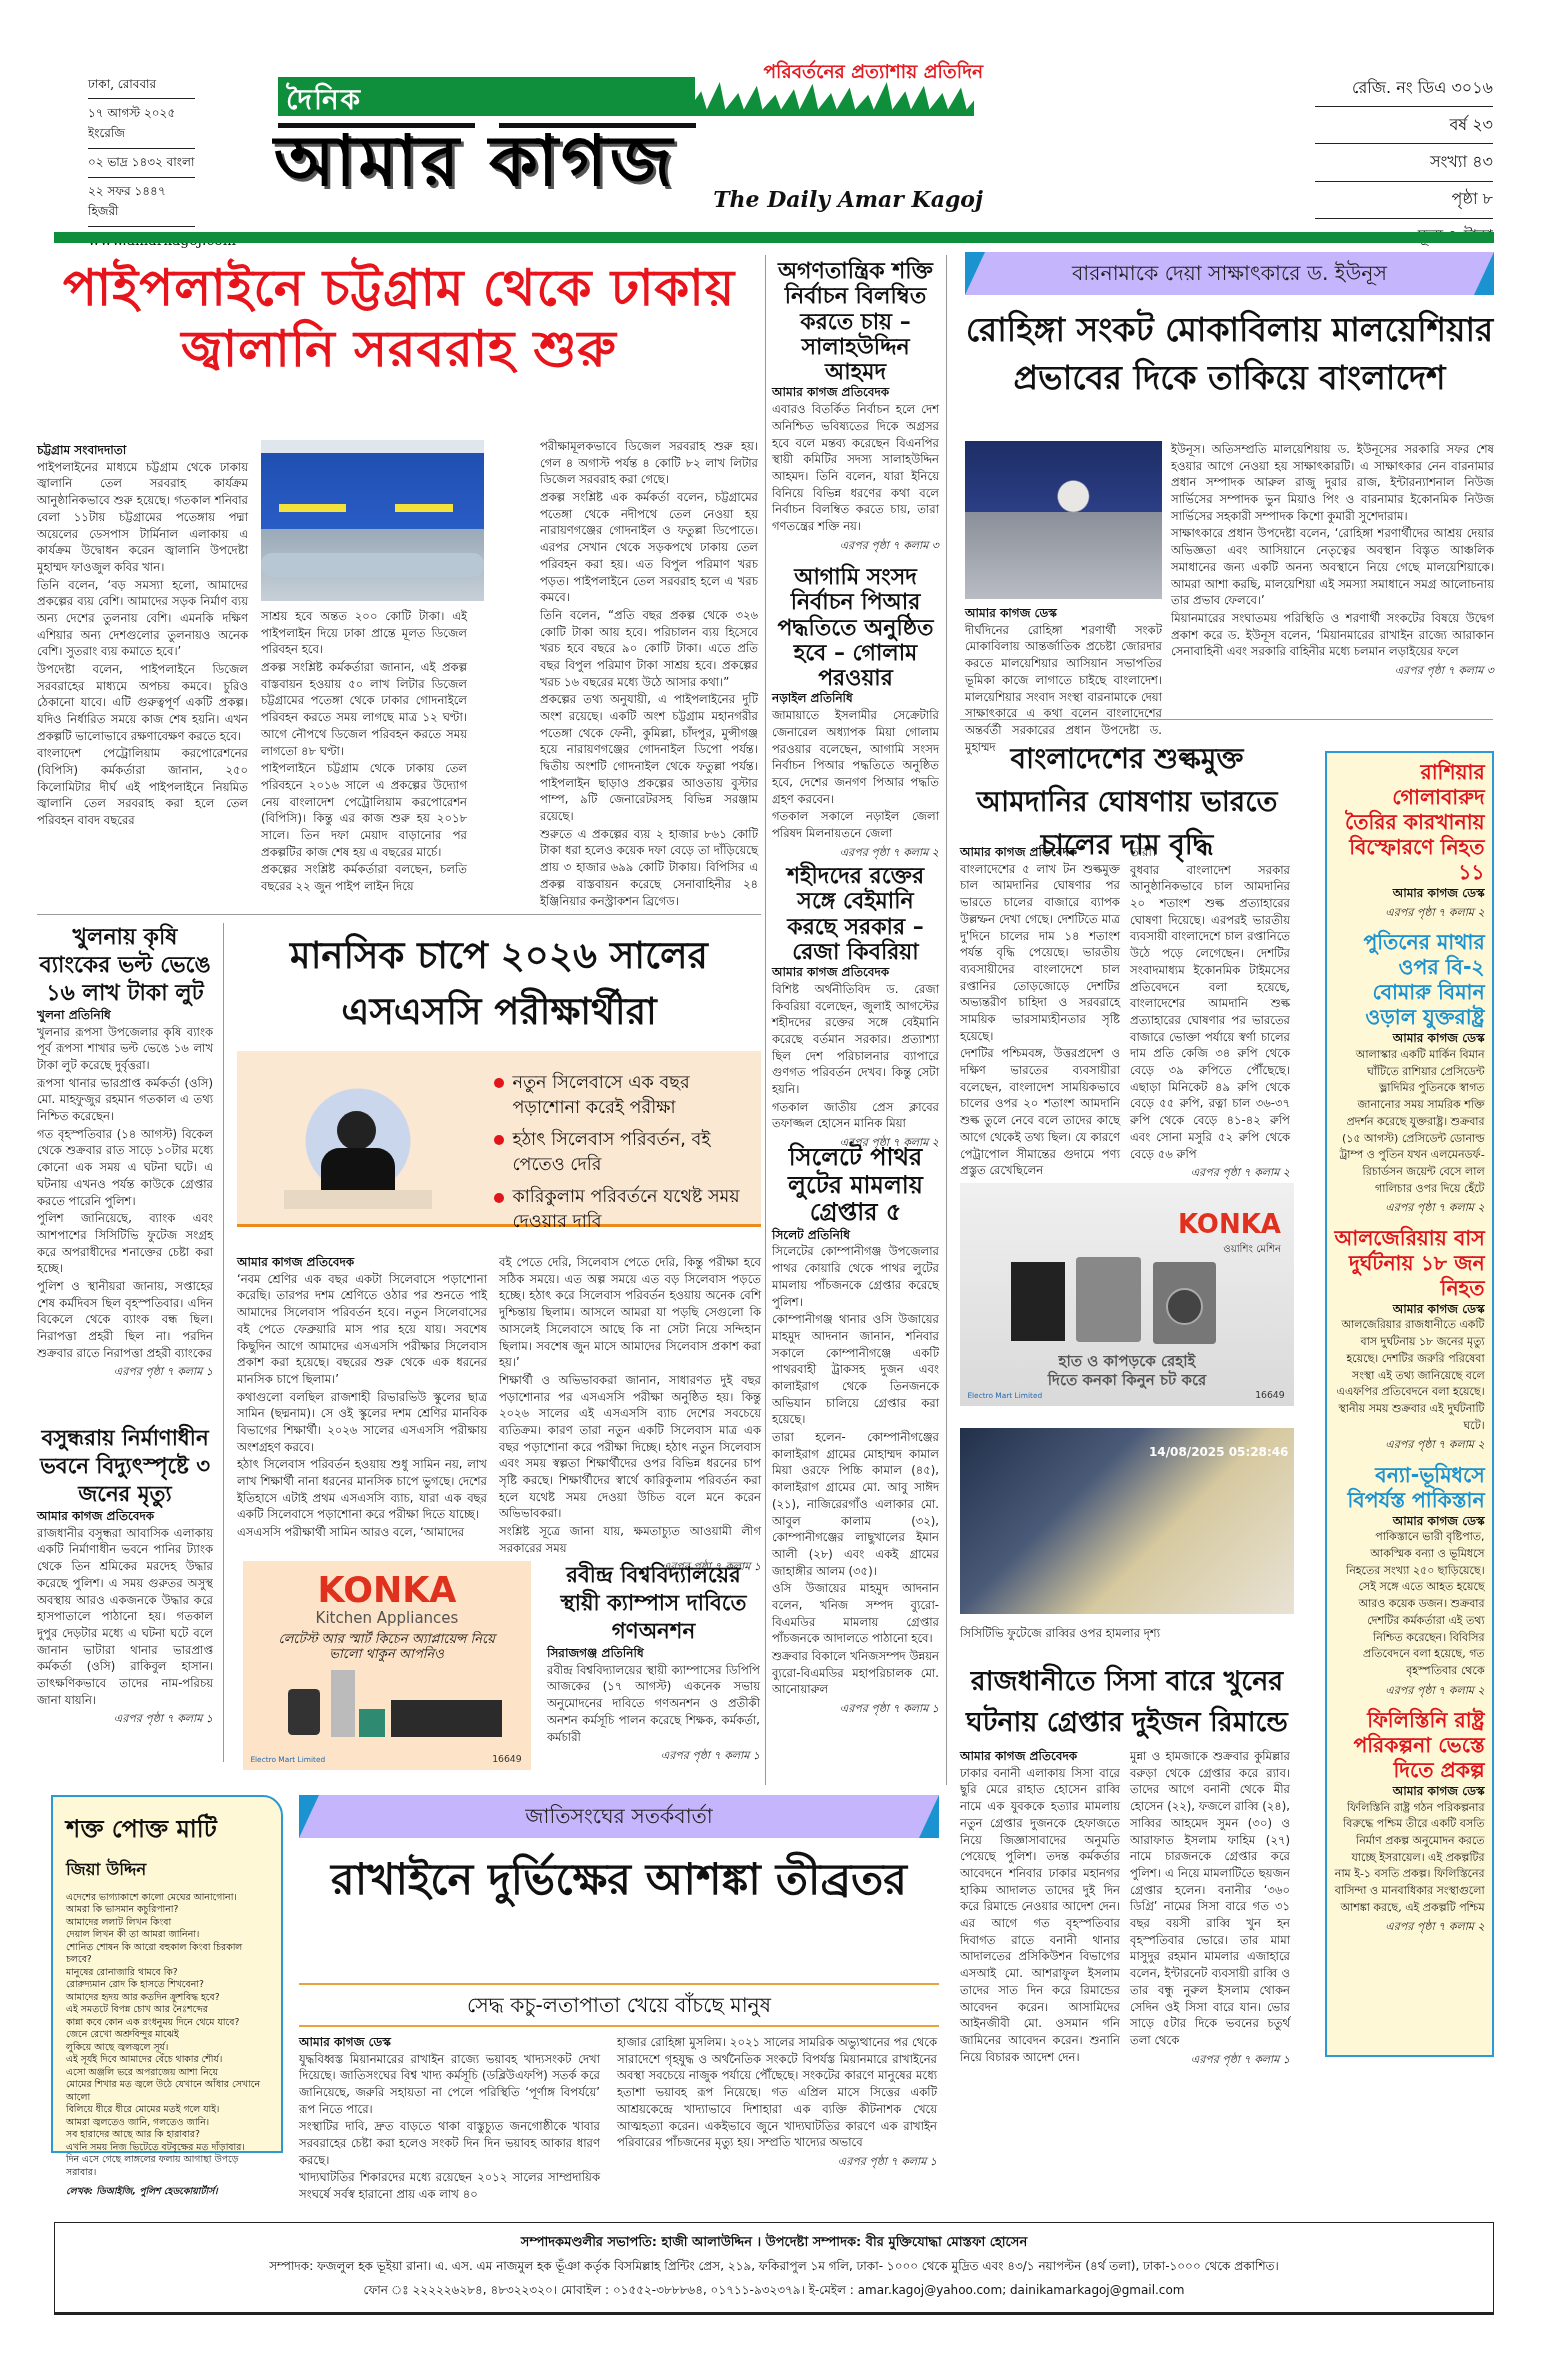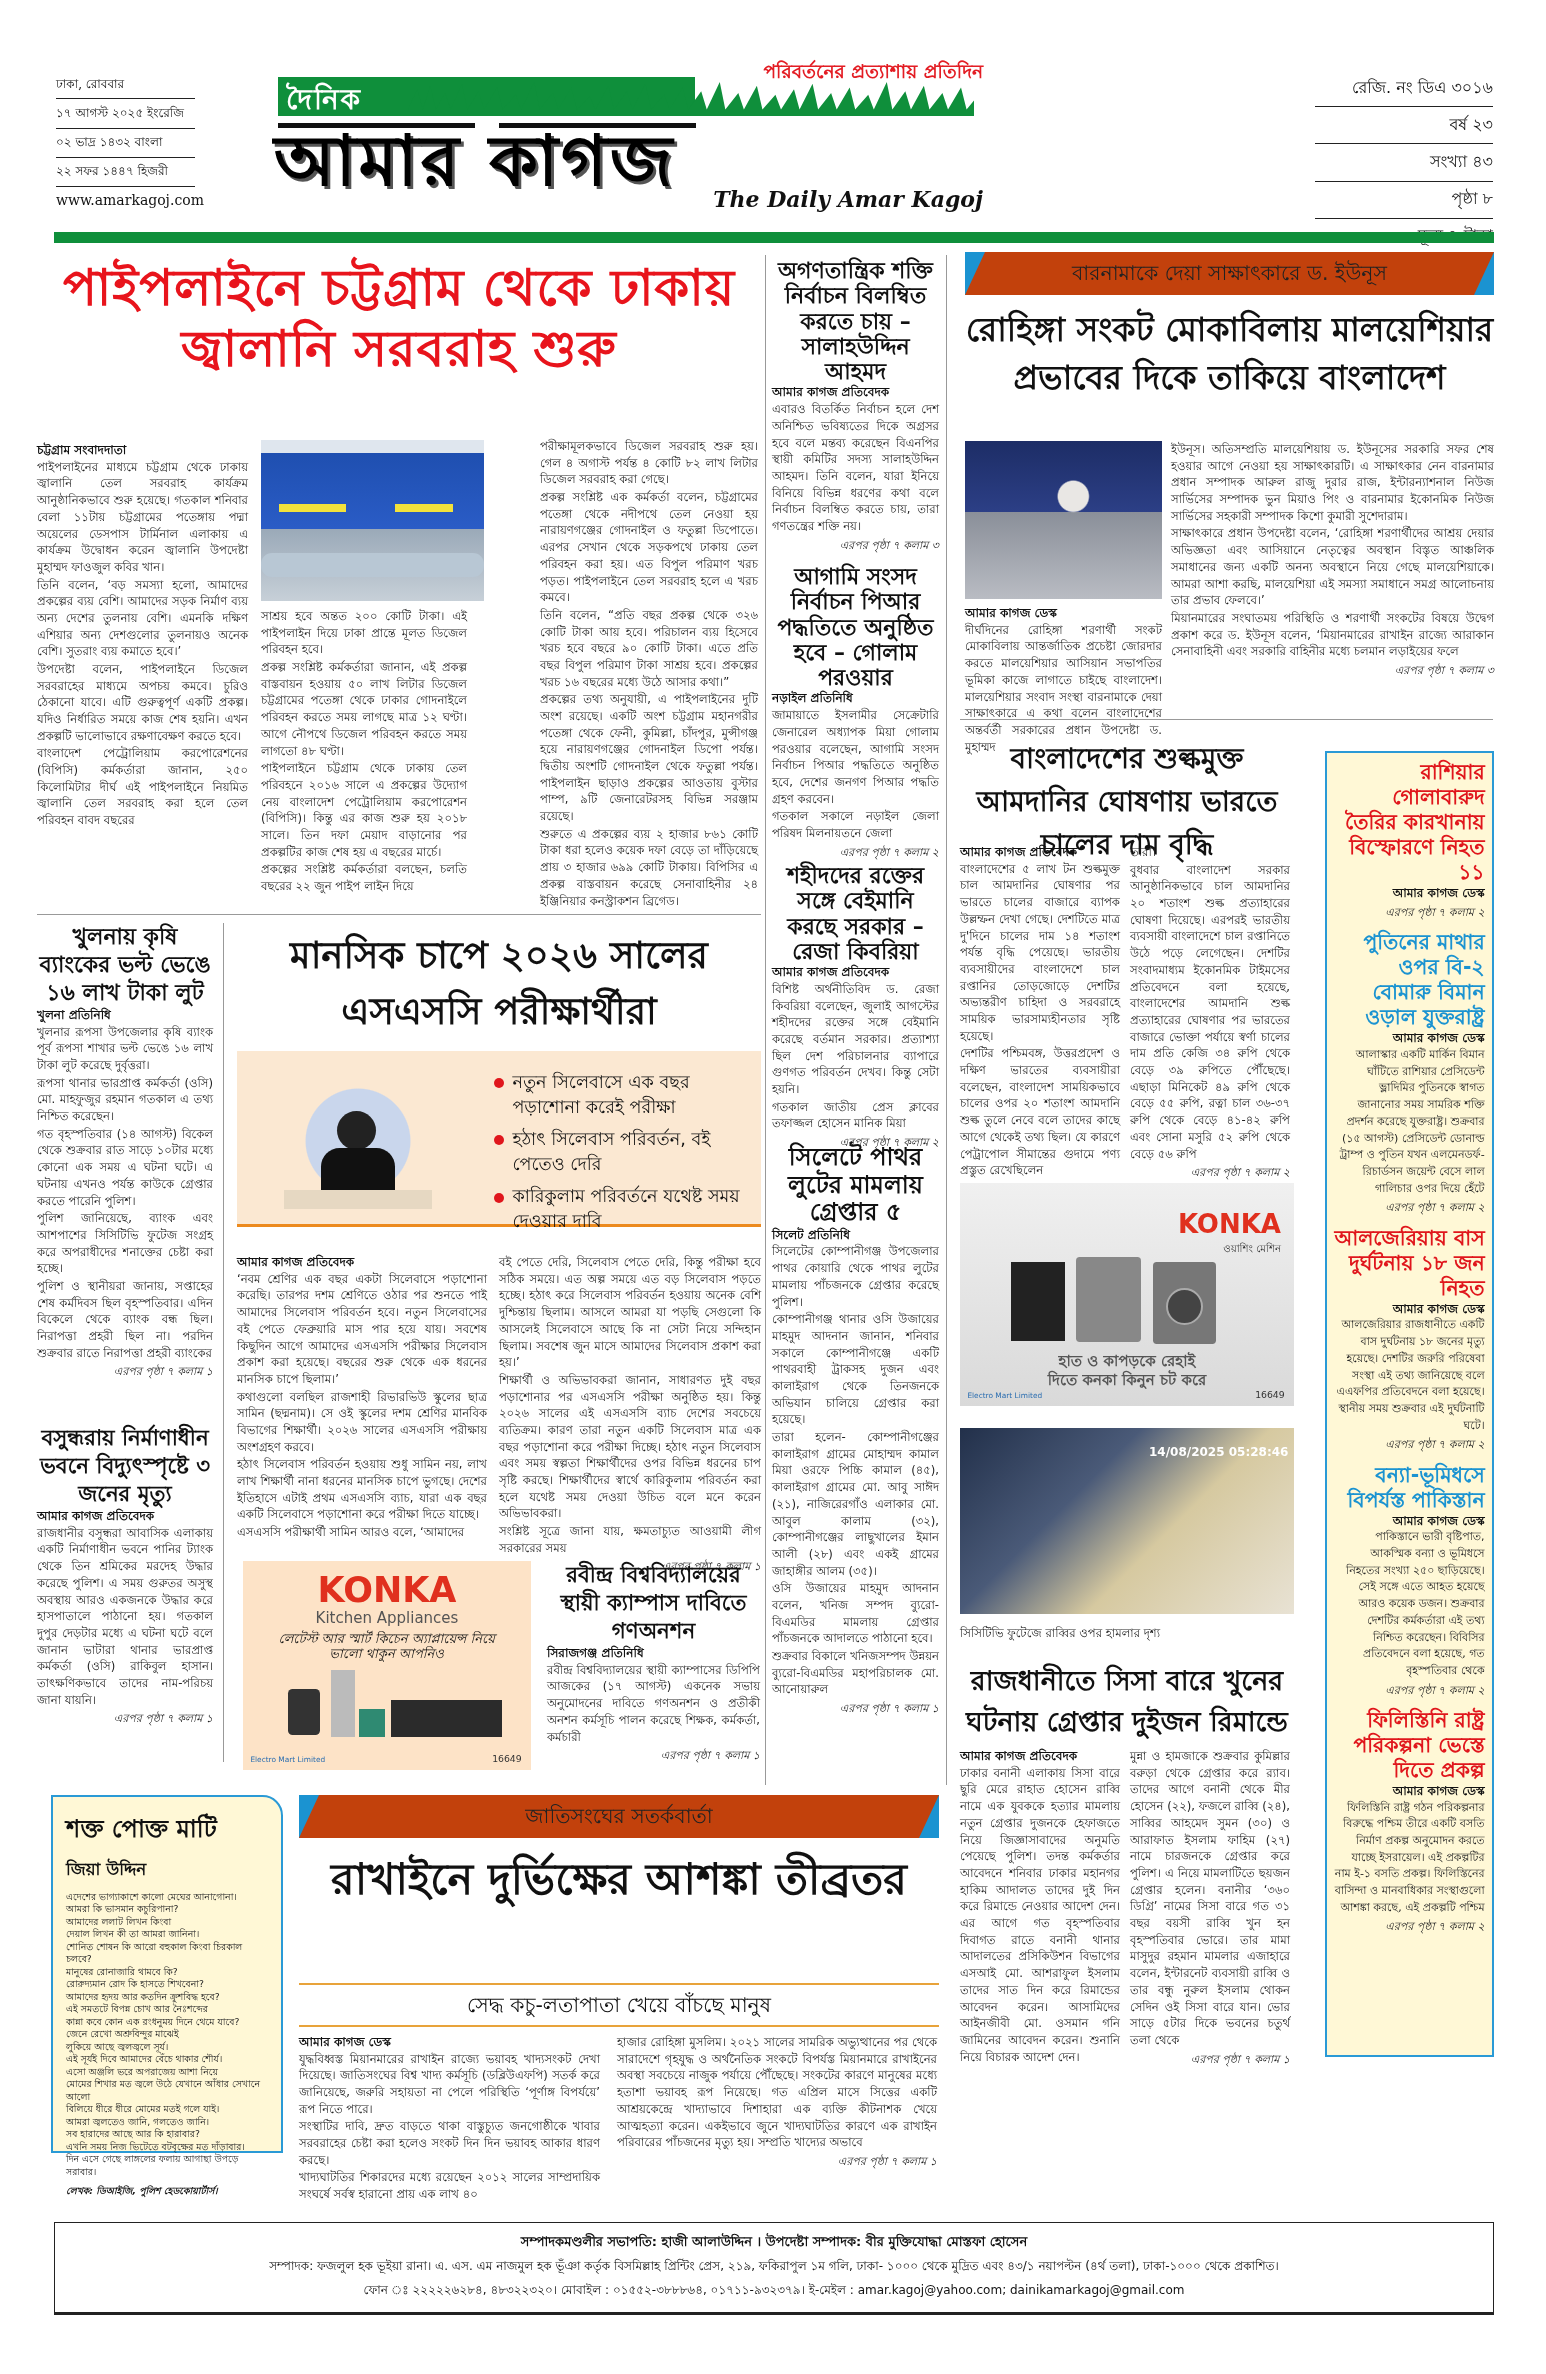--- a/index.html
+++ b/index.html
@@ -7,42 +7,42 @@
   body { font-family: "DejaVu Sans", sans-serif; color: #111; position: relative; }
   .abs { position: absolute; }
   .txt { font-size: 11.6px; line-height: 16.7px; text-align: justify; color: #222; }
   .byline { font-weight: bold; font-size: 12px; line-height: 16.7px; color: #111; }
   .cont { font-style: italic; font-size: 11px; text-align: right; color: #222; margin-top: 1.9px; }
   .hd { font-weight: bold; color: #111; text-align: center; line-height: 1.15; }
   .para { margin-bottom: 0.9px; }
 
   
   .mh-left { left: 56px; top: 70px; width: 139px; font-family: "DejaVu Serif", serif; font-size: 12px; }
-  .mh-left .row { padding: 4.6px 0 3.7px; border-bottom: 1.9px solid #222; }
+  .mh-left .row { padding: 4.6px 0 3.7px; border-bottom: 1.9px solid #222; margin-left: 32px; }
   .mh-left .row:last-child { border-bottom: none; font-size: 14px; }
   .mh-right { left: 1315px; top: 70px; width: 178px; font-size: 16px; text-align: right; }
   .mh-right .row { padding: 4.6px 0 4.6px; border-bottom: 1.9px solid #222; }
   .tagline { left: 501px; top: 58px; width: 482px; text-align: right; color: #e31d24; font-weight: bold; font-size: 18.6px; }
   .greenbar { left: 278px; top: 77px; width: 417px; height: 39px; background: #0f8f3b; }
   .grass { left: 408px; top: 82px; width: 566px; height: 34px; }
   .dainik { left: 286px; top: 78px; color: #fff; font-size: 28px; font-weight: bold; letter-spacing: 1.9px; }
   .title-bar1 { left: 278px; top: 123px; width: 197px; height: 4.6px; background: #111; }
   .title-bar2 { left: 499px; top: 123px; width: 197px; height: 4.6px; background: #111; }
   .logo-main { left: 274px; top: 126px; width: 705px; font-size: 70px; font-weight: bold; color: #000; letter-spacing: 2.8px; line-height: 1; text-shadow: 2.8px 2.8px 0 #555; }
   .logo-en { left: 501px; top: 186px; width: 482px; text-align: right; font-family: "DejaVu Serif", serif; font-weight: bold; font-style: italic; font-size: 22px; }
   .topband { left: 54px; top: 232px; width: 1440px; height: 11px; background: #0f8f3b; }
 
   
   .lead-h { left: 37px; top: 258px; width: 724px; color: #e8141c; font-weight: bold; font-size: 50px; line-height: 61px; text-align: center; letter-spacing: 0.9px; }
 
   
   .vrule { width: 0.9px; background: #999; }
   .hrule { height: 0.9px; background: #999; }
 
-  .strap { background: #c2410c; color: #222; text-align: center; font-size: 20.4px; line-height: 43px; overflow: hidden; }
+  .strap { background: #c4b5fd; color: #222; text-align: center; font-size: 20.4px; line-height: 43px; overflow: hidden; }
   .strap:before, .strap:after { content: ""; position: absolute; top: 0; width: 0; height: 0; border-top: 43px solid transparent; }
   .strap:before { left: 0; border-left: 20.4px solid #1b93d1; border-top: 43px solid transparent; transform: scaleY(-1); }
   .strap:after { right: 0; border-right: 20.4px solid #1b93d1; }
 
   .photo { overflow: hidden; }
   .pipeline-photo { background: linear-gradient(180deg, #dfe6ee 0%, #dfe6ee 8%, #1f4fb0 8%, #2a5cc6 55%, #9aa9b8 55%, #c7d0d8 100%); }
   .yunus-photo { background: radial-gradient(circle at 55% 35%, #e9e7e4 0 10%, transparent 11%), linear-gradient(180deg, #1d2d66 0%, #2c3f86 45%, #8a8f99 45%, #b9bcc3 100%); }
   .exam-panel { background: #fbe8d2; border-bottom: 3.7px solid #ec8a1e; }
   .exam-illus { background: radial-gradient(circle at 50% 50%, #c9d6ec 0 42%, transparent 43%); }
   .konka-ad { background: #fde3c7; }

